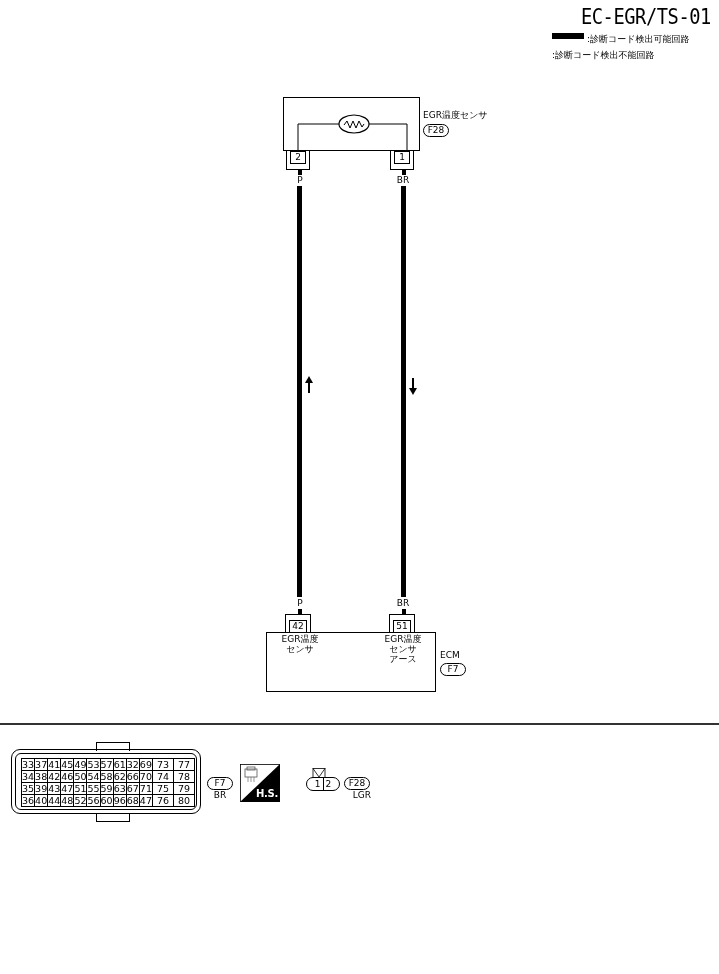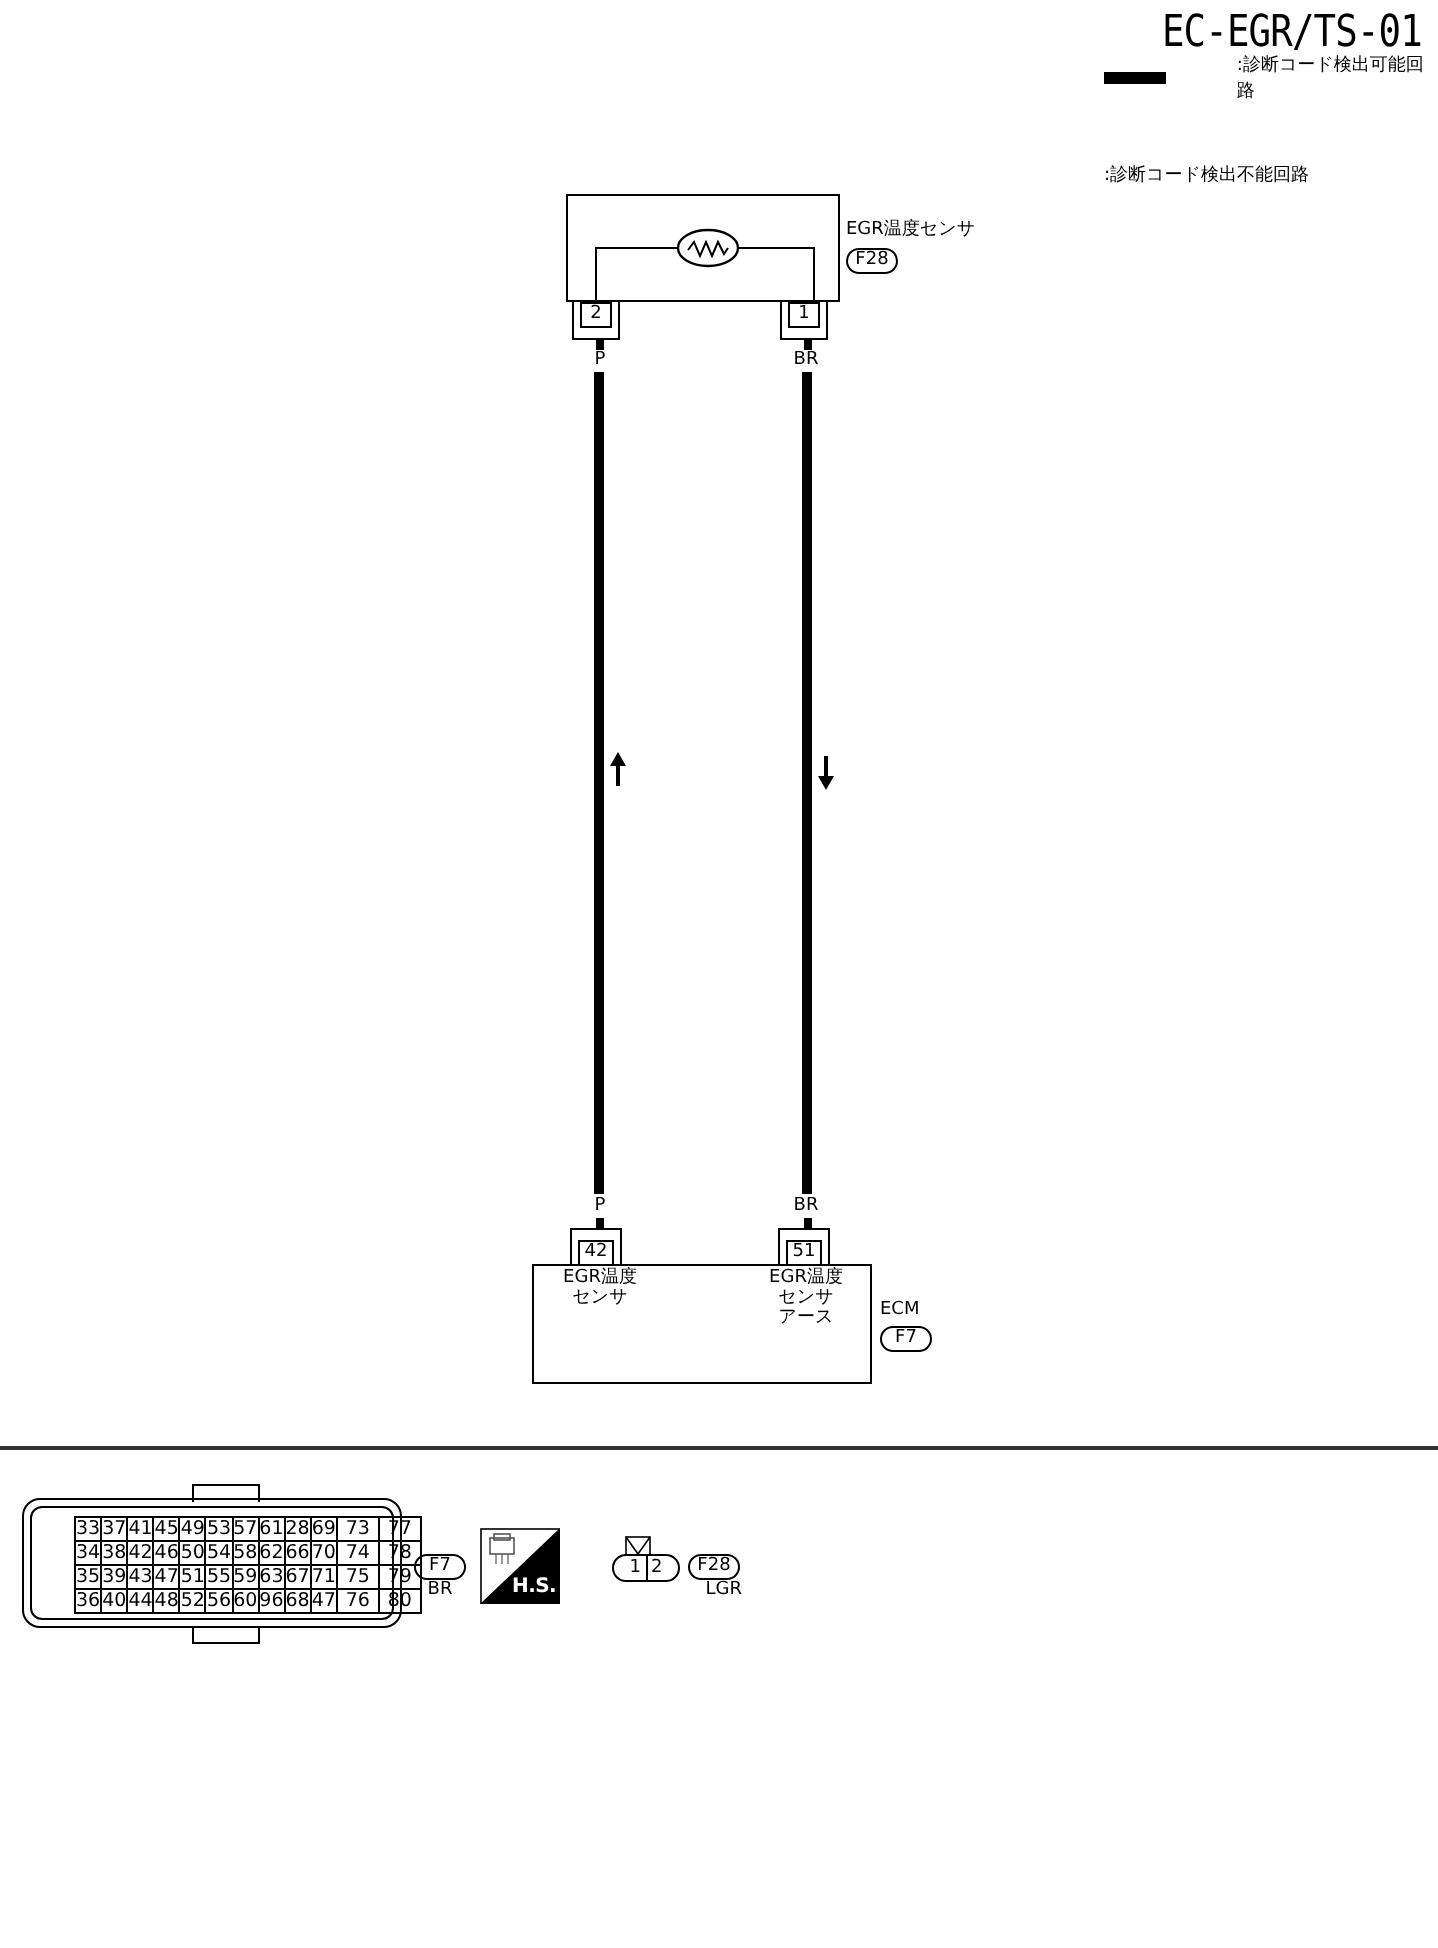--- a/index.html
+++ b/index.html
@@ -1,21 +1,21 @@
 <!DOCTYPE html>
 <html><head>
 <meta charset="utf-8">
 <style>
   html, body { margin:0; padding:0; background:#ffffff; }
   body { width:719px; height:974px; position:relative; overflow:hidden;
          font-family:"DejaVu Sans", "Liberation Sans", sans-serif; color:#000; }
   .abs { position:absolute; }
   .title { right:8px; top:4px; font-family:"DejaVu Sans Mono", "Liberation Mono", monospace;
            font-size:22px; letter-spacing:-0.5px; transform:scaleX(0.85); transform-origin:right top; }
-  .legend-row { position:absolute; left:552px; height:12px; display:flex; align-items:center; font-size:9px;gap:32px; }
+  .legend-row { position:absolute; left:552px; height:12px; display:flex; font-size:9px; }
   .legend-row .bar { width:32px; background:#000; margin-right:3px; }
   .lbl { font-size:9px; line-height:10px; white-space:nowrap; }
   .center { text-align:center; }
   .oval { position:absolute; border:1px solid #000; border-radius:8px; font-size:9px;
           text-align:center; line-height:11px; height:11px; }
   .box { position:absolute; border:1.2px solid #000; box-sizing:border-box; }
   .wire { position:absolute; background:#000; }
   .pin { position:absolute; box-sizing:border-box; border:1px solid #000; font-size:9px;
          text-align:center; line-height:11px; background:#fff; }
   .pin-bracket { position:absolute; box-sizing:border-box; border:1px solid #000; border-top:none; }
@@ -91,33 +91,33 @@
 </div>
 <div class="abs lbl" style="left:440px; top:650px;">ECM</div>
 <div class="oval" style="left:440px; top:663px; width:24px;">F7</div>
 
 <div class="hr"></div>
 
 <div class="abs" style="left:96px; top:742px; width:32px; height:8px; border:1px solid #000; border-bottom:none; background:#fff;"></div>
 <div class="abs" style="left:96px; top:813px; width:32px; height:8px; border:1px solid #000; border-top:none; background:#fff;"></div>
 <div class="abs" style="left:11px; top:749px; width:190px; height:65px; border:1.2px solid #000; border-radius:9px; box-sizing:border-box;"></div>
 <div class="abs" style="left:15px; top:753px; width:182px; height:57px; border:1px solid #000; border-radius:6px; box-sizing:border-box;"></div>
-<div class="abs" style="left:21px; top:758px;margin-left:16px;">
+<div class="abs" style="left:21px; top:758px;">
   <table class="conn" id="f7-table">
     <tbody>
       <tr>
         <td style="width:12px">33</td>
           <td style="width:12px">37</td>
           <td style="width:12px">41</td>
           <td style="width:12px">45</td>
           <td style="width:12px">49</td>
           <td style="width:12px">53</td>
           <td style="width:12px">57</td>
           <td style="width:12px">61</td>
-          <td style="width:12px">28</td>
+          <td style="width:12px">32</td>
           <td style="width:12px">69</td>
           <td style="width:20px">73</td>
           <td style="width:20px">77</td>
       </tr>
       <tr>
         <td>34</td>
           <td>38</td>
           <td>42</td>
           <td>46</td>
           <td>50</td>

